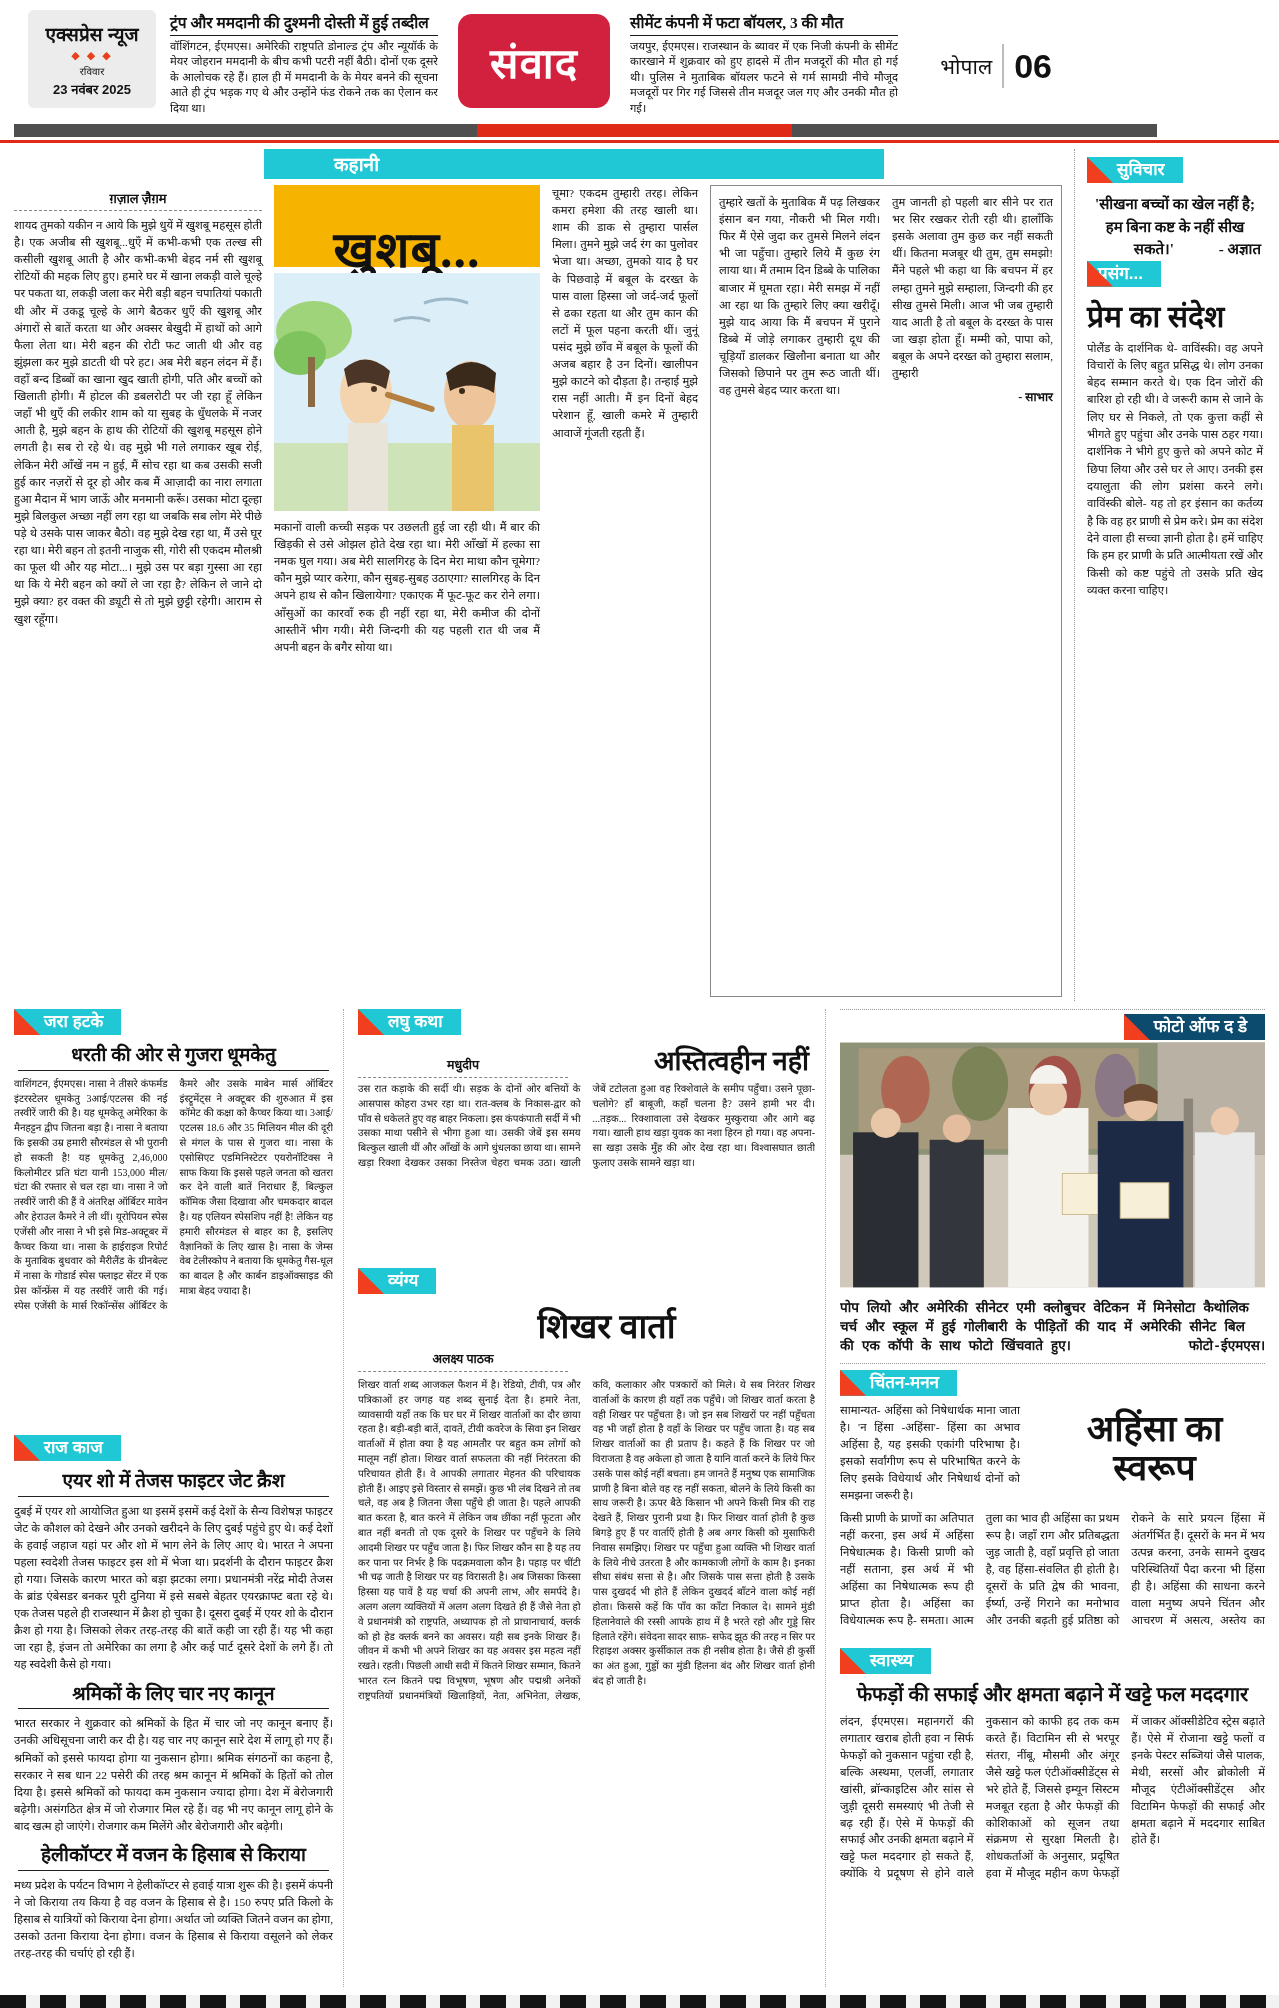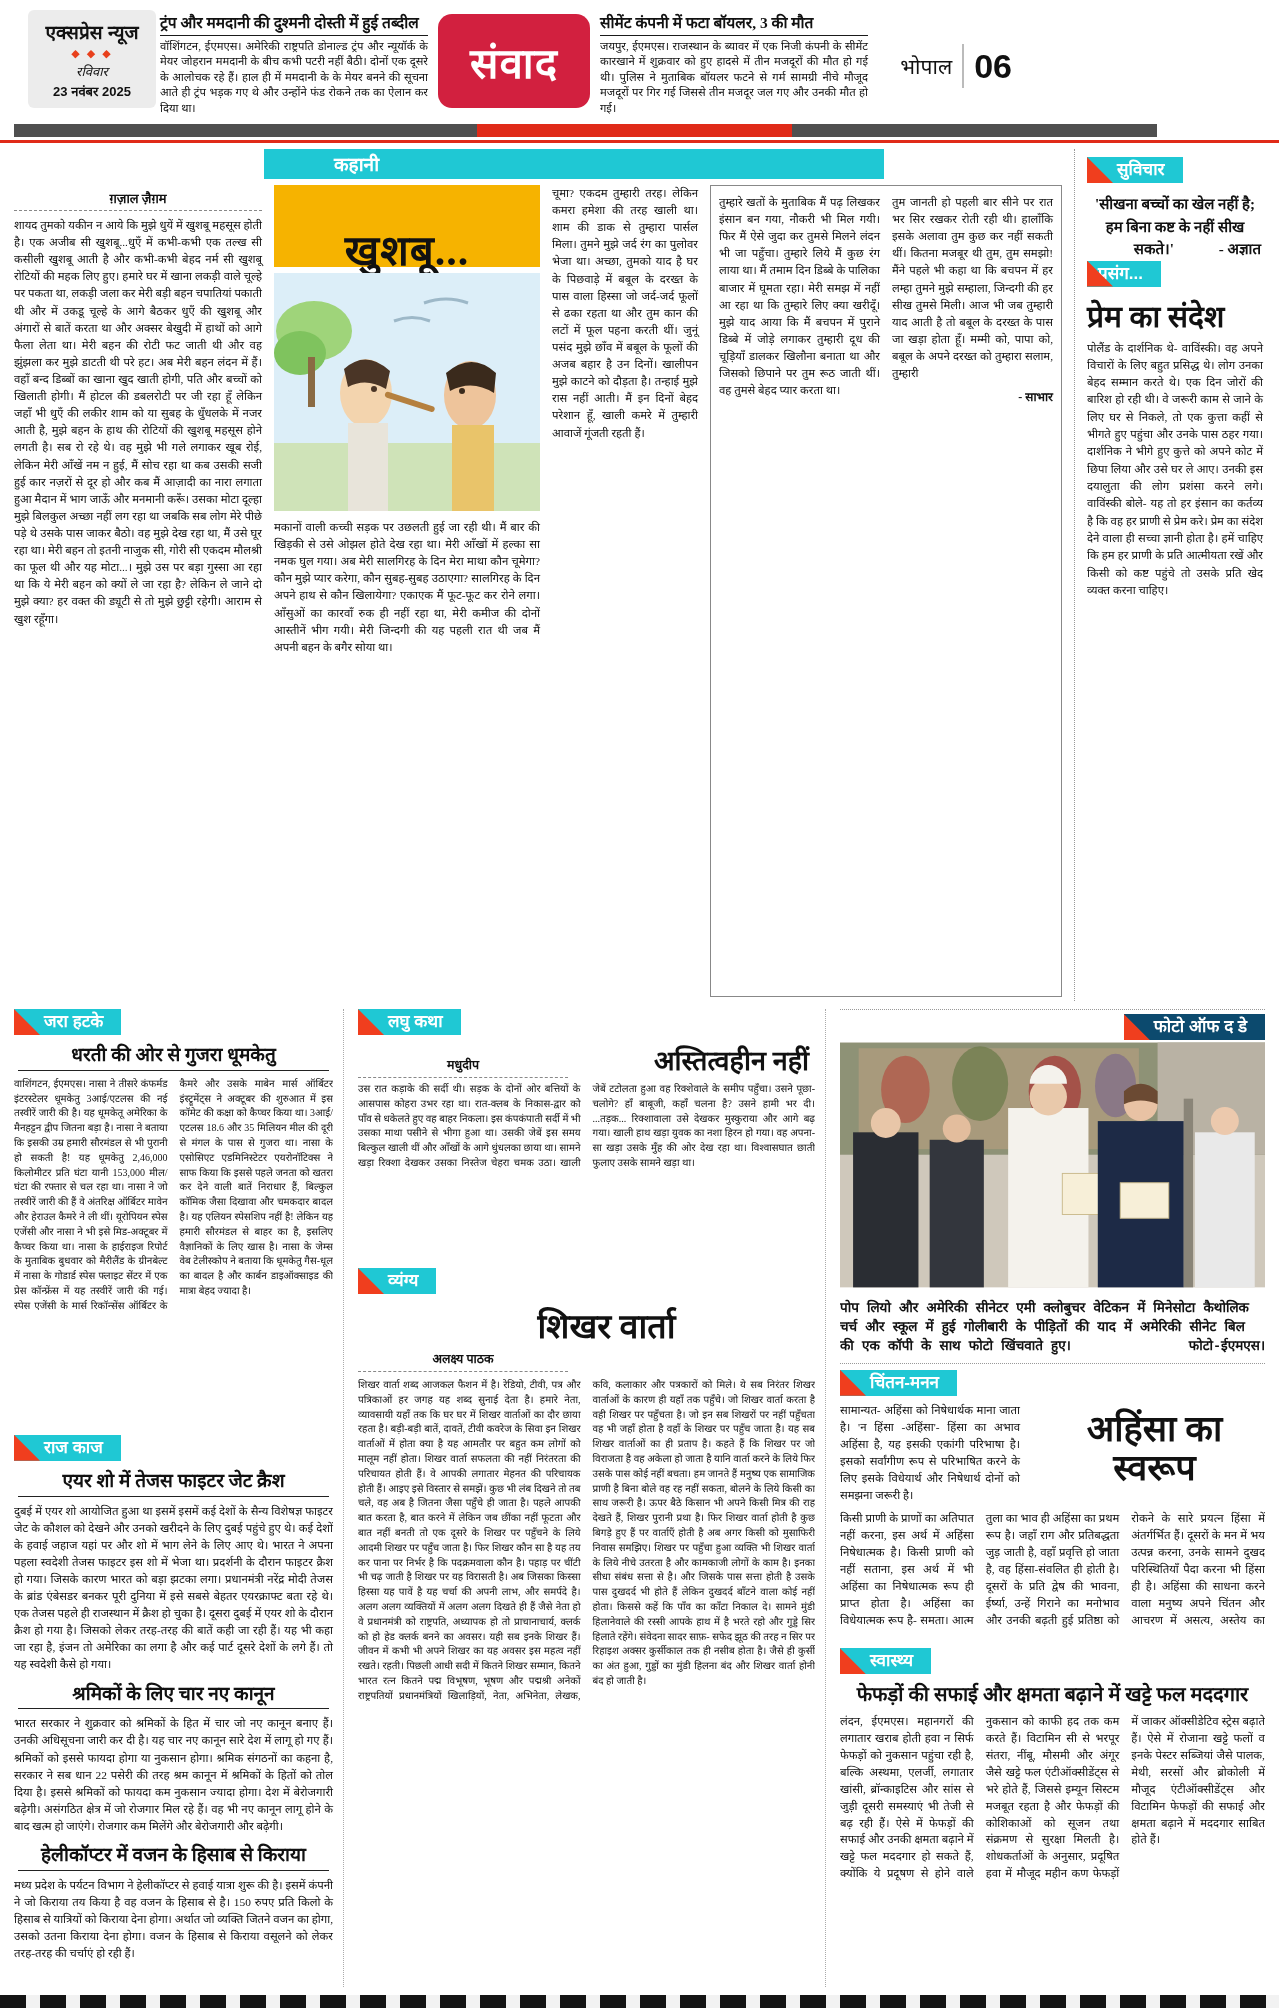--- a/index.html
+++ b/index.html
@@ -5,29 +5,29 @@
   * { margin:0; padding:0; box-sizing:border-box; }
   html,body { background:#fff; }
   body {
     width:1279px; height:2008px; position:relative; overflow:hidden;
     font-family:"Liberation Serif","DejaVu Serif",serif;
     color:#111;
   }
   .sans { font-family:"Liberation Sans","DejaVu Sans",sans-serif; }
 
   
-  .header { display:flex; align-items:flex-start; padding:10px 14px 0 14px; height:120px; gap:4px; }
+  .header { display:flex; align-items:flex-start; padding:10px 14px 0 14px; height:120px; gap:14px; }
   .logo-box {
     width:128px; height:98px; background:#ececec; border-radius:6px;
     display:flex; flex-direction:column; align-items:center; justify-content:center; gap:2px;
     flex:none; margin-left:14px;
   }
   .logo-title { font-weight:bold; font-size:19px; }
   .logo-diamonds { color:#e8401c; font-size:11px; letter-spacing:2px; }
-  .logo-day { font-size:13px;font-style:italic; }
+  .logo-day { font-size:10px; }
   .logo-date { font-size:13px; font-weight:bold; }
   .brief { width:268px; flex:none; padding-top:4px; }
   .brief-h { font-weight:bold; font-size:15.5px; border-bottom:1.6px solid #1a1a1a; padding-bottom:2px; margin-bottom:3px; line-height:1.2;}
   .brief-b { font-size:11.3px; line-height:1.38; text-align:justify; }
   .masthead {
     width:152px; height:94px; border-radius:14px; flex:none; margin:4px 6px 0 6px;
     display:flex; align-items:center; justify-content:center;
     color:#fff; font-weight:bold; font-size:42px; letter-spacing:1px;
   }
   .edition { flex:none; width:140px; display:flex; align-items:center; justify-content:flex-end; gap:10px; margin-top:34px; }
@@ -56,21 +56,21 @@
   .story-zone { display:flex; padding:6px 14px 0 14px; height:858px; gap:12px; }
   .story-main { width:1048px; flex:none; }
   .kahani-bar { height:30px; margin-left:250px; width:620px; display:flex; align-items:center; }
   .kahani-bar span { color:#fff; font-weight:bold; font-size:19px; margin-left:70px; font-family:"Liberation Sans","DejaVu Sans",sans-serif;}
   .story-cols { display:flex; gap:12px; margin-top:6px; height:812px; overflow:hidden; }
   .stx { font-size:11.4px; line-height:1.5; text-align:justify; }
   .scol1 { width:248px; flex:none; }
   .byline { text-align:center; font-weight:bold; font-size:13px; padding:4px 0 3px 0; border-bottom:1px dashed #888; margin-bottom:6px; }
   .scol2 { width:266px; flex:none; display:flex; flex-direction:column; }
   .title-box { height:82px; display:flex; align-items:center; justify-content:center; margin-bottom:6px; }
-  .title-box span { font-weight:bold; font-size:42px; letter-spacing:1px;margin-top:44px; }
+  .title-box span { font-weight:bold; font-size:50px; letter-spacing:1px;margin-top:44px; }
   .illus { width:100%; height:238px; margin-bottom:8px; flex:none; }
   .scol3 { width:146px; flex:none; }
   .story-box { flex:1; border:1px solid #888; padding:8px; display:flex; gap:12px; }
   .story-box .bcol { flex:1; display:flex; flex-direction:column; }
   .credit { text-align:right; font-weight:bold; font-size:12px; margin-top:6px; }
 
   
   .sidebar { flex:1; border-left:1px dotted #999; padding:8px 2px 0 12px; }
   .quote { font-size:15px; font-weight:bold; line-height:1.5; margin:10px 2px 0 2px;text-align:center; }
   .quote .attr { float:right; }

